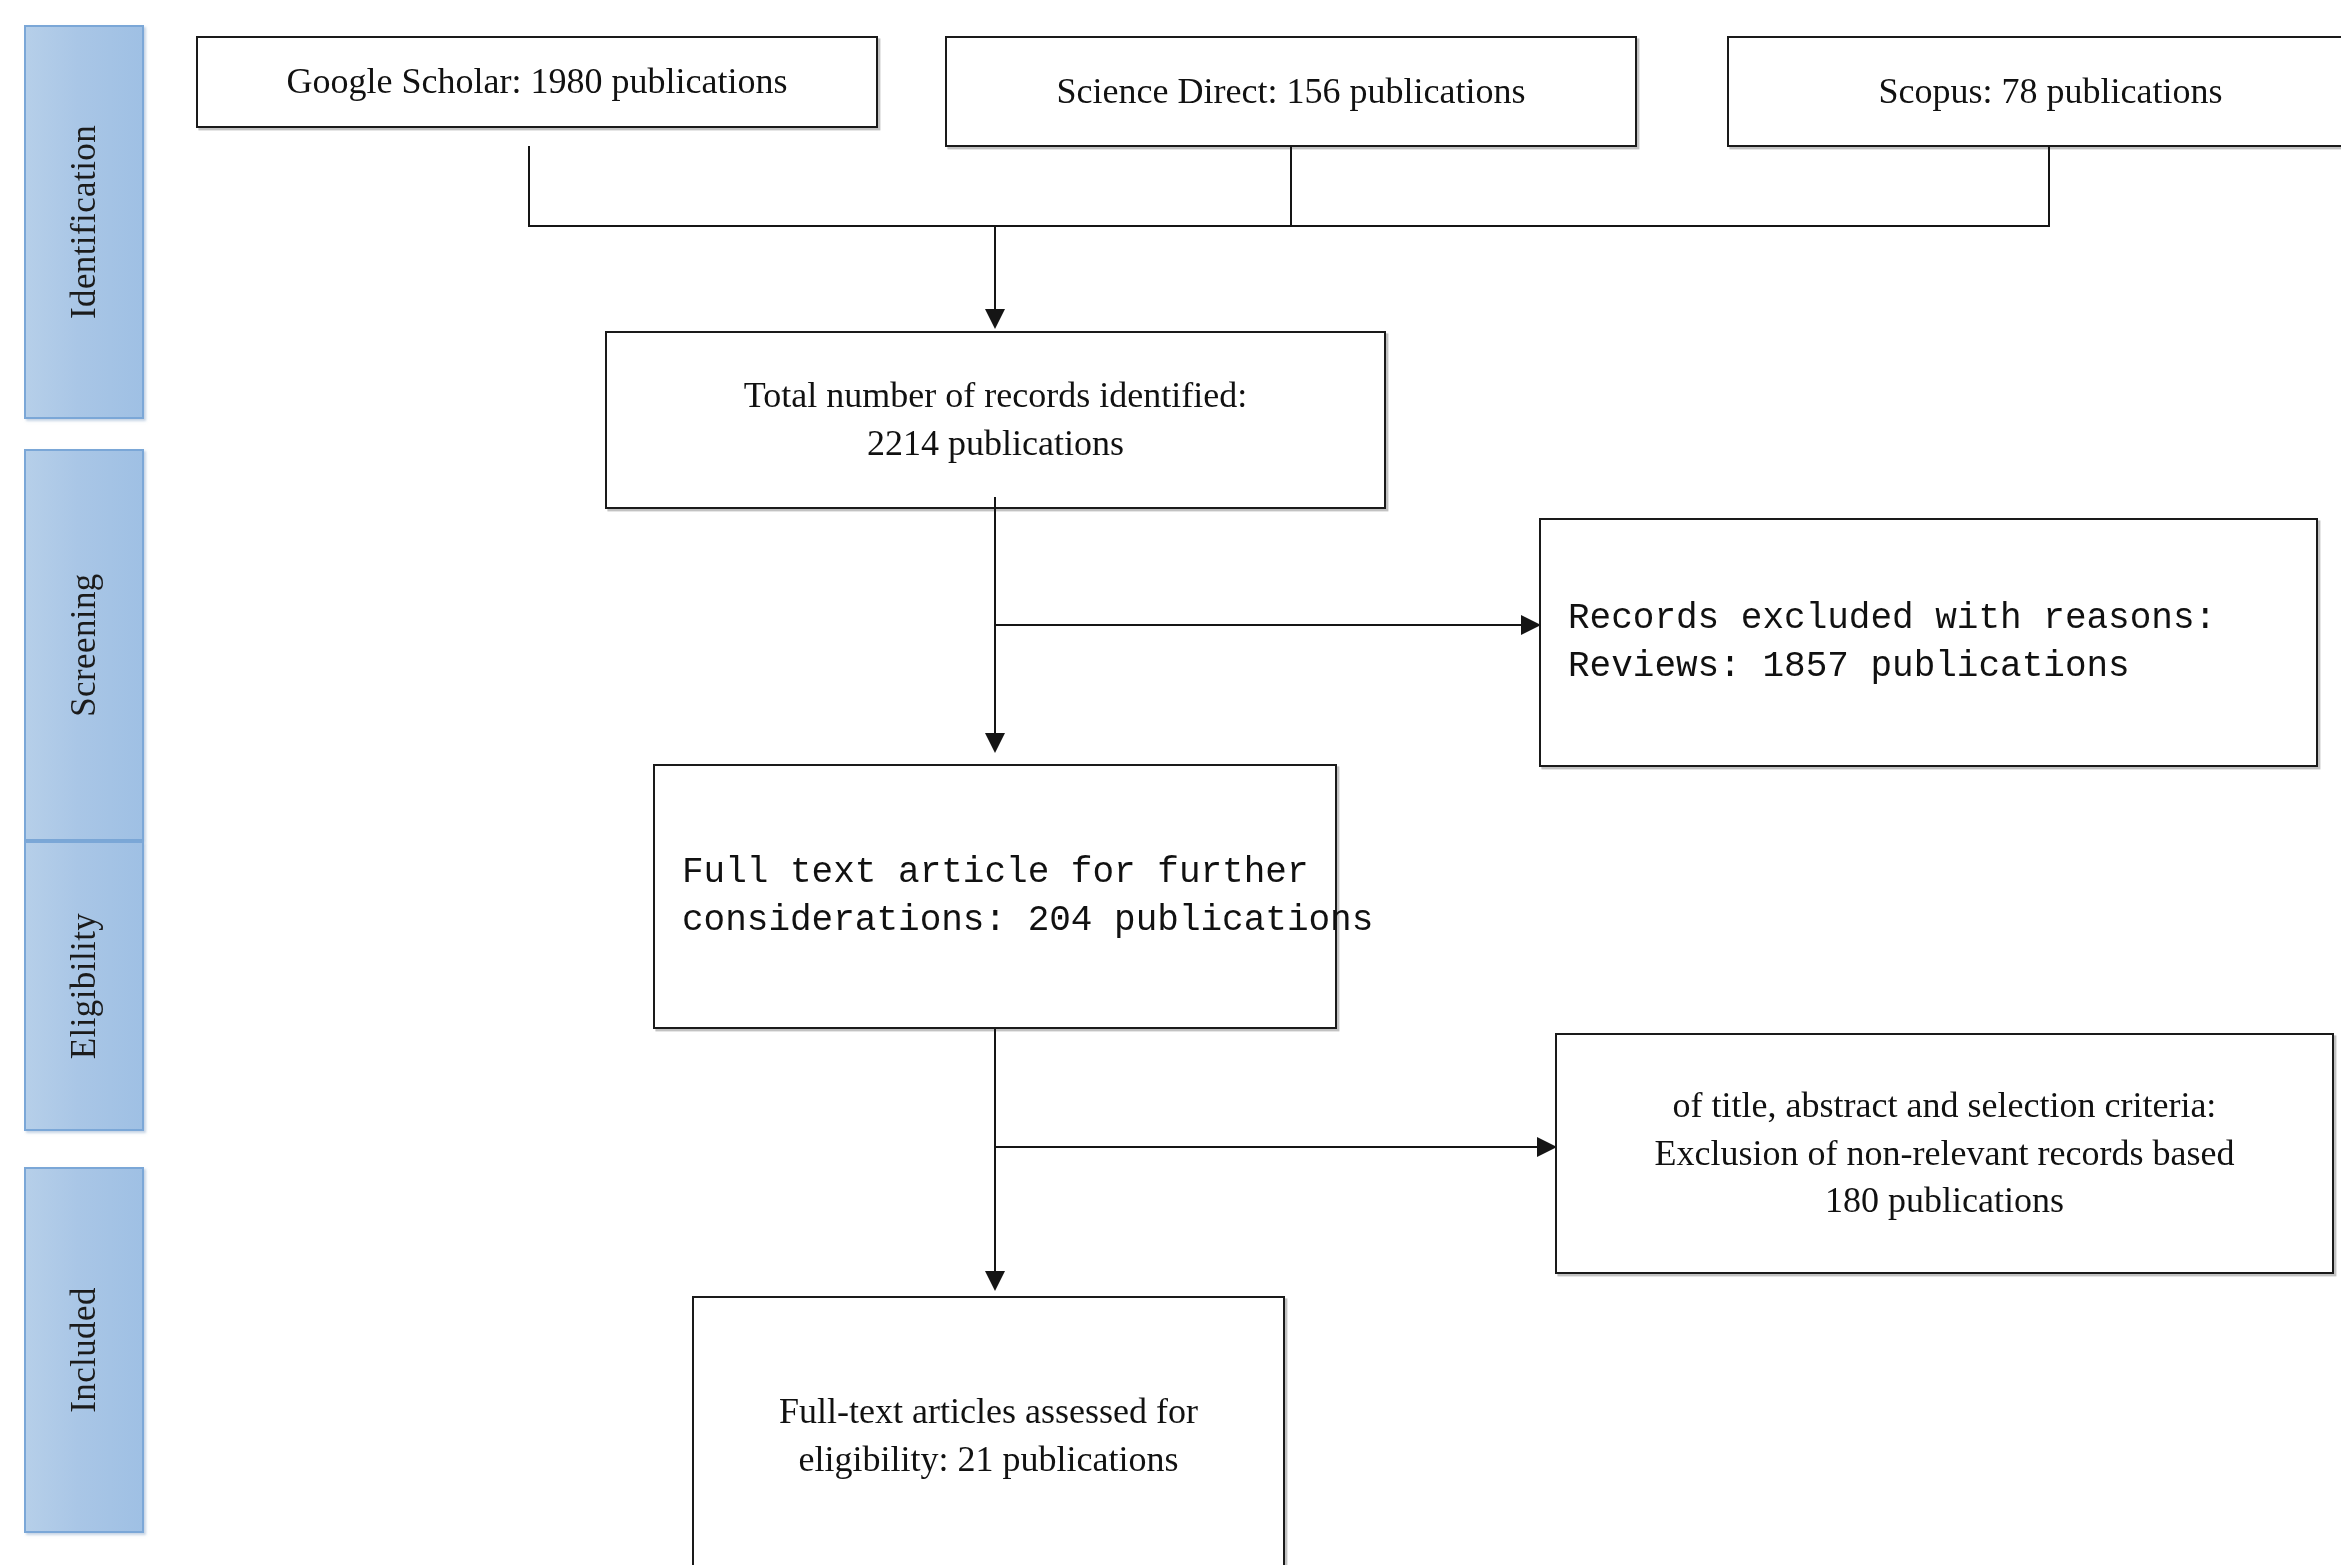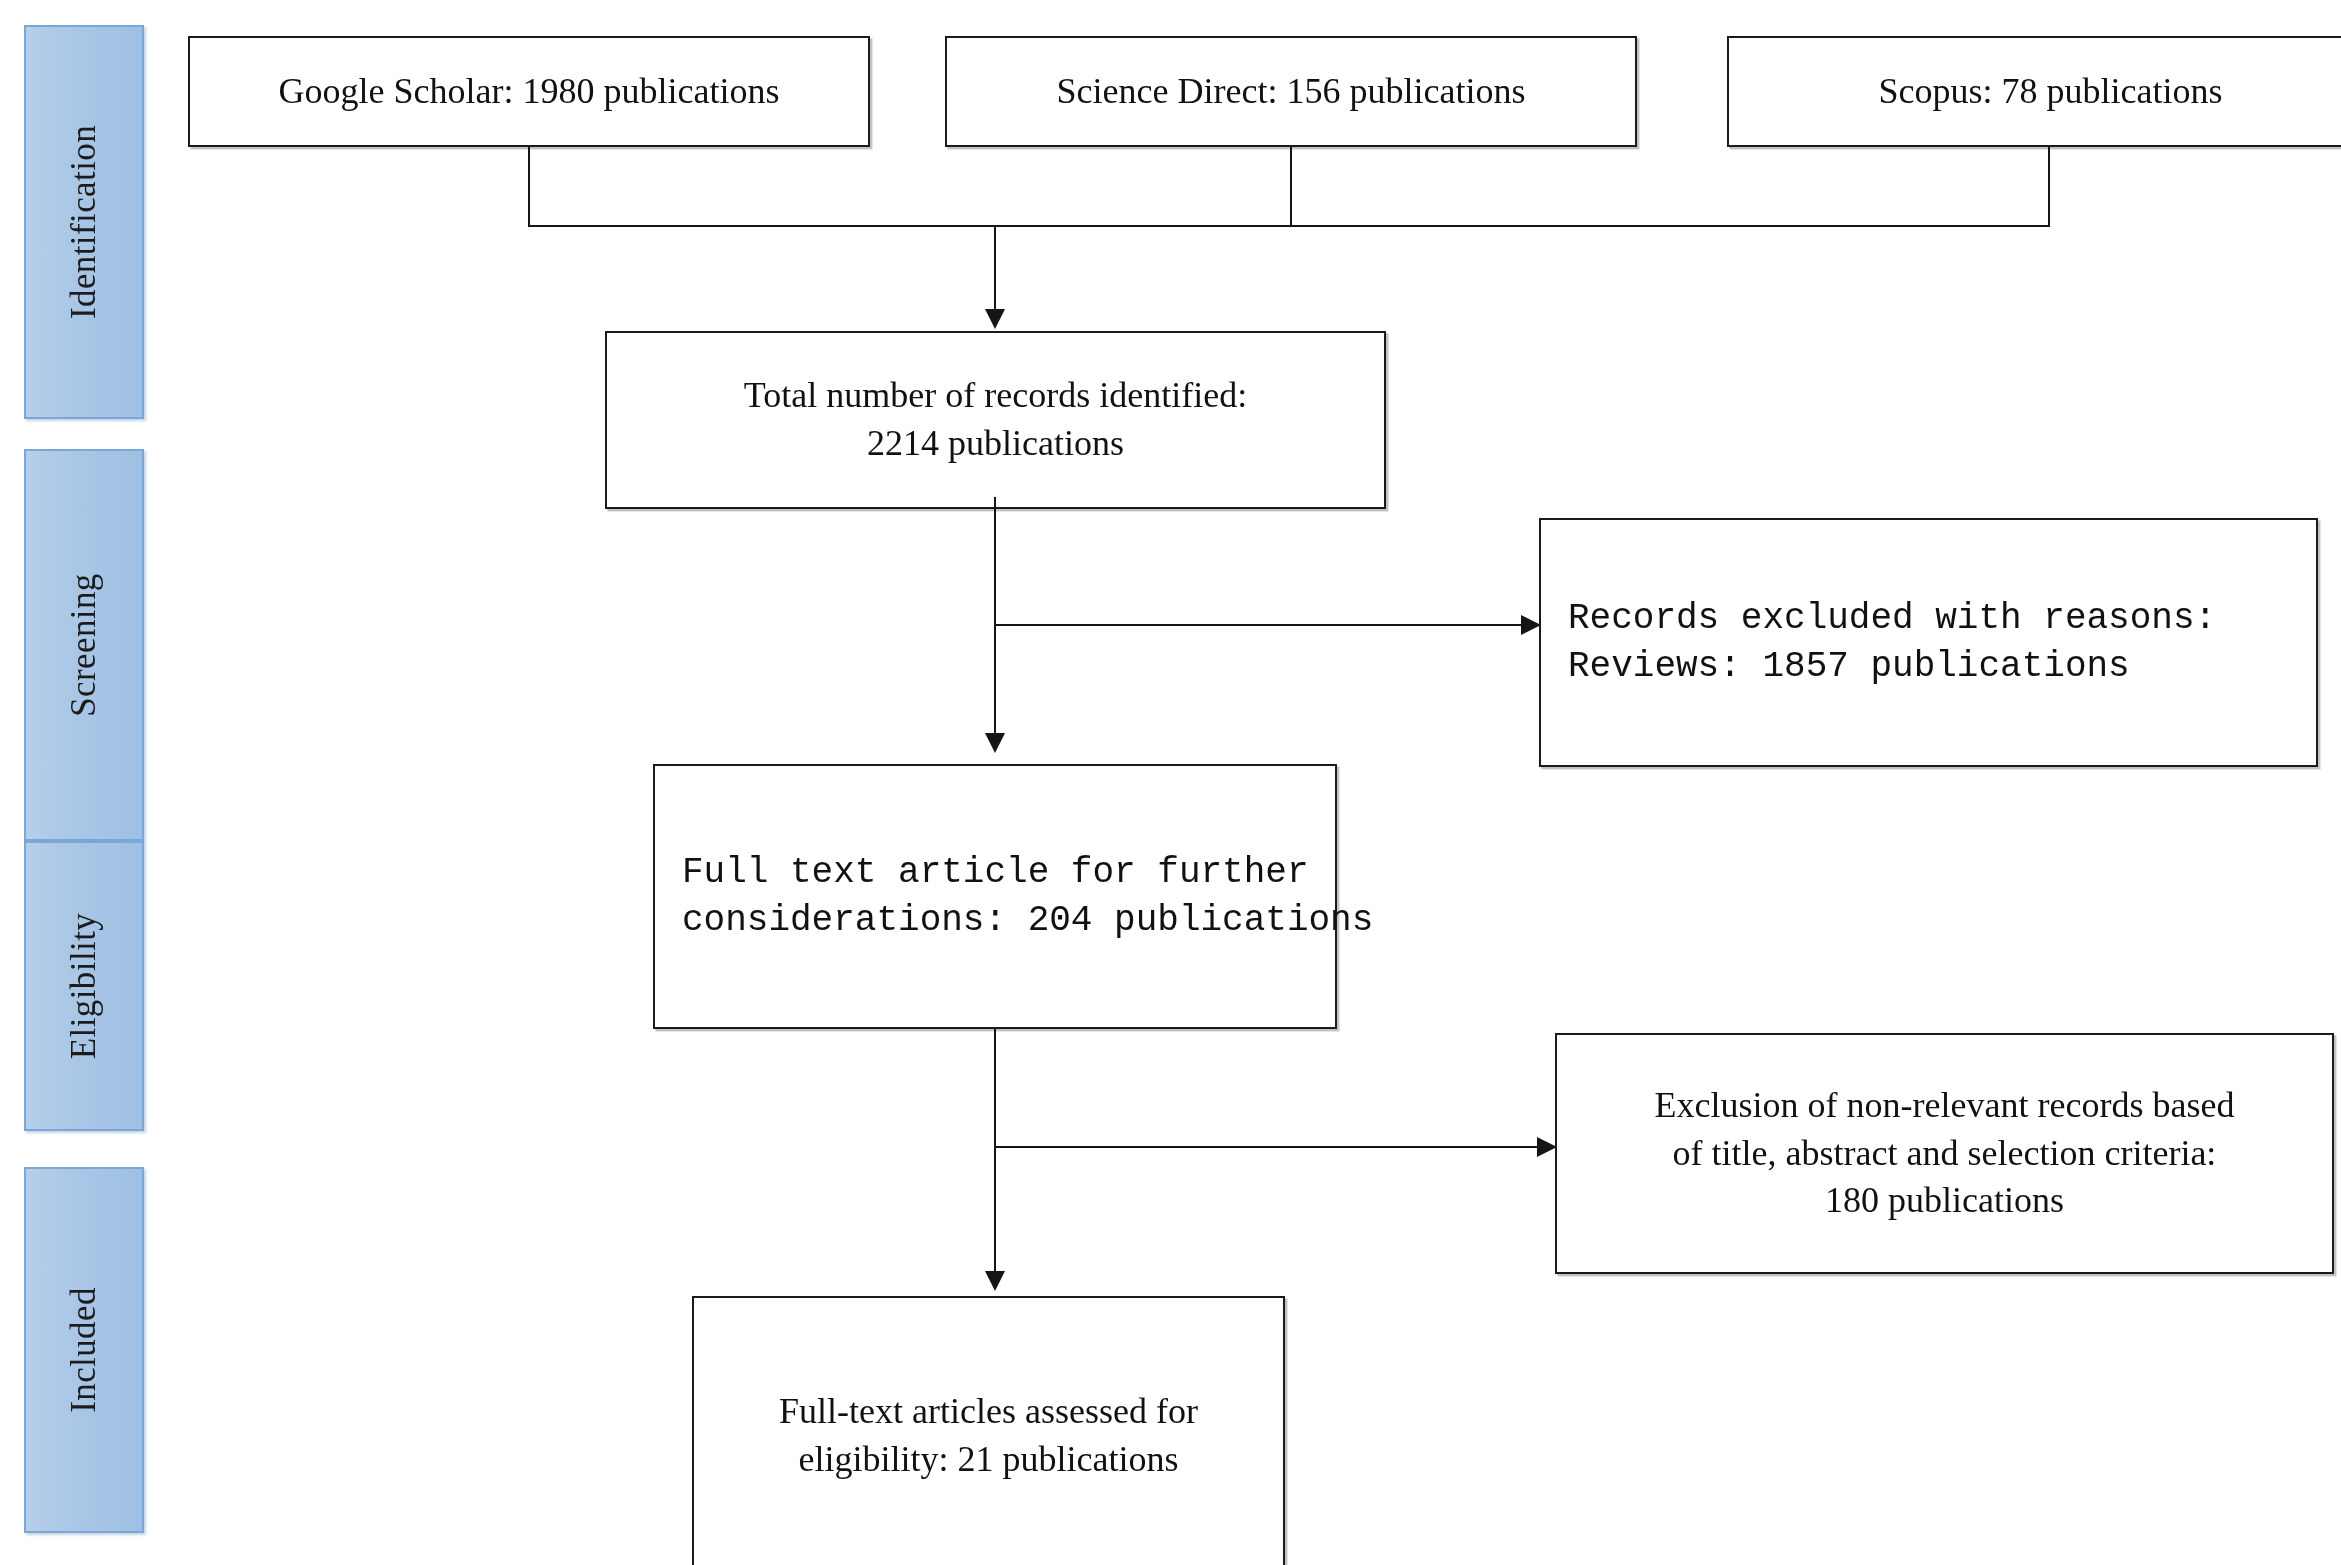--- a/index.html
+++ b/index.html
@@ -101,21 +101,21 @@
   </div>
 
   <div class="stage-bar" style="left:24px; top:841px; width:120px; height:290px;">
     <span class="stage-label">Eligibility</span>
   </div>
 
   <div class="stage-bar" style="left:24px; top:1167px; width:120px; height:366px;">
     <span class="stage-label">Included</span>
   </div>
 
-  <div class="pbox center" style="left:188px; top:36px; width:682px; height:111px;">
+  <div class="pbox center" style="left:196px; top:36px; width:682px; height:92px;">
     <div class="line">Google Scholar: 1980 publications</div>
   </div>
 
   <div class="pbox center" style="left:945px; top:36px; width:692px; height:111px;">
     <div class="line">Science Direct: 156 publications</div>
   </div>
 
   <div class="pbox center" style="left:1713px; top:36px; width:647px; height:111px;margin-left:14px;">
     <div class="line">Scopus: 78 publications</div>
   </div>
@@ -150,22 +150,22 @@
     <div class="line">considerations: 204 publications</div>
   </div>
 
   <div class="vline" style="left:994px; top:1029px; height:244px;"></div>
   <div class="arrow-down" style="left:985px; top:1271px;"></div>
 
   <div class="hline" style="left:994px; top:1146px; width:548px;"></div>
   <div class="arrow-right" style="left:1537px; top:1137px;"></div>
 
   <div class="pbox center padx" style="left:1555px; top:1033px; width:779px; height:241px;">
+    <div class="line">of title, abstract and selection criteria:</div>
     <div class="line">Exclusion of non-relevant records based</div>
-    <div class="line">of title, abstract and selection criteria:</div>
     <div class="line">180 publications</div>
   </div>
 
   <div class="pbox center" style="left:692px; top:1296px; width:593px; height:279px;">
     <div class="line">Full-text articles assessed for</div>
     <div class="line">eligibility: 21 publications</div>
   </div>
 
 </div>
 

